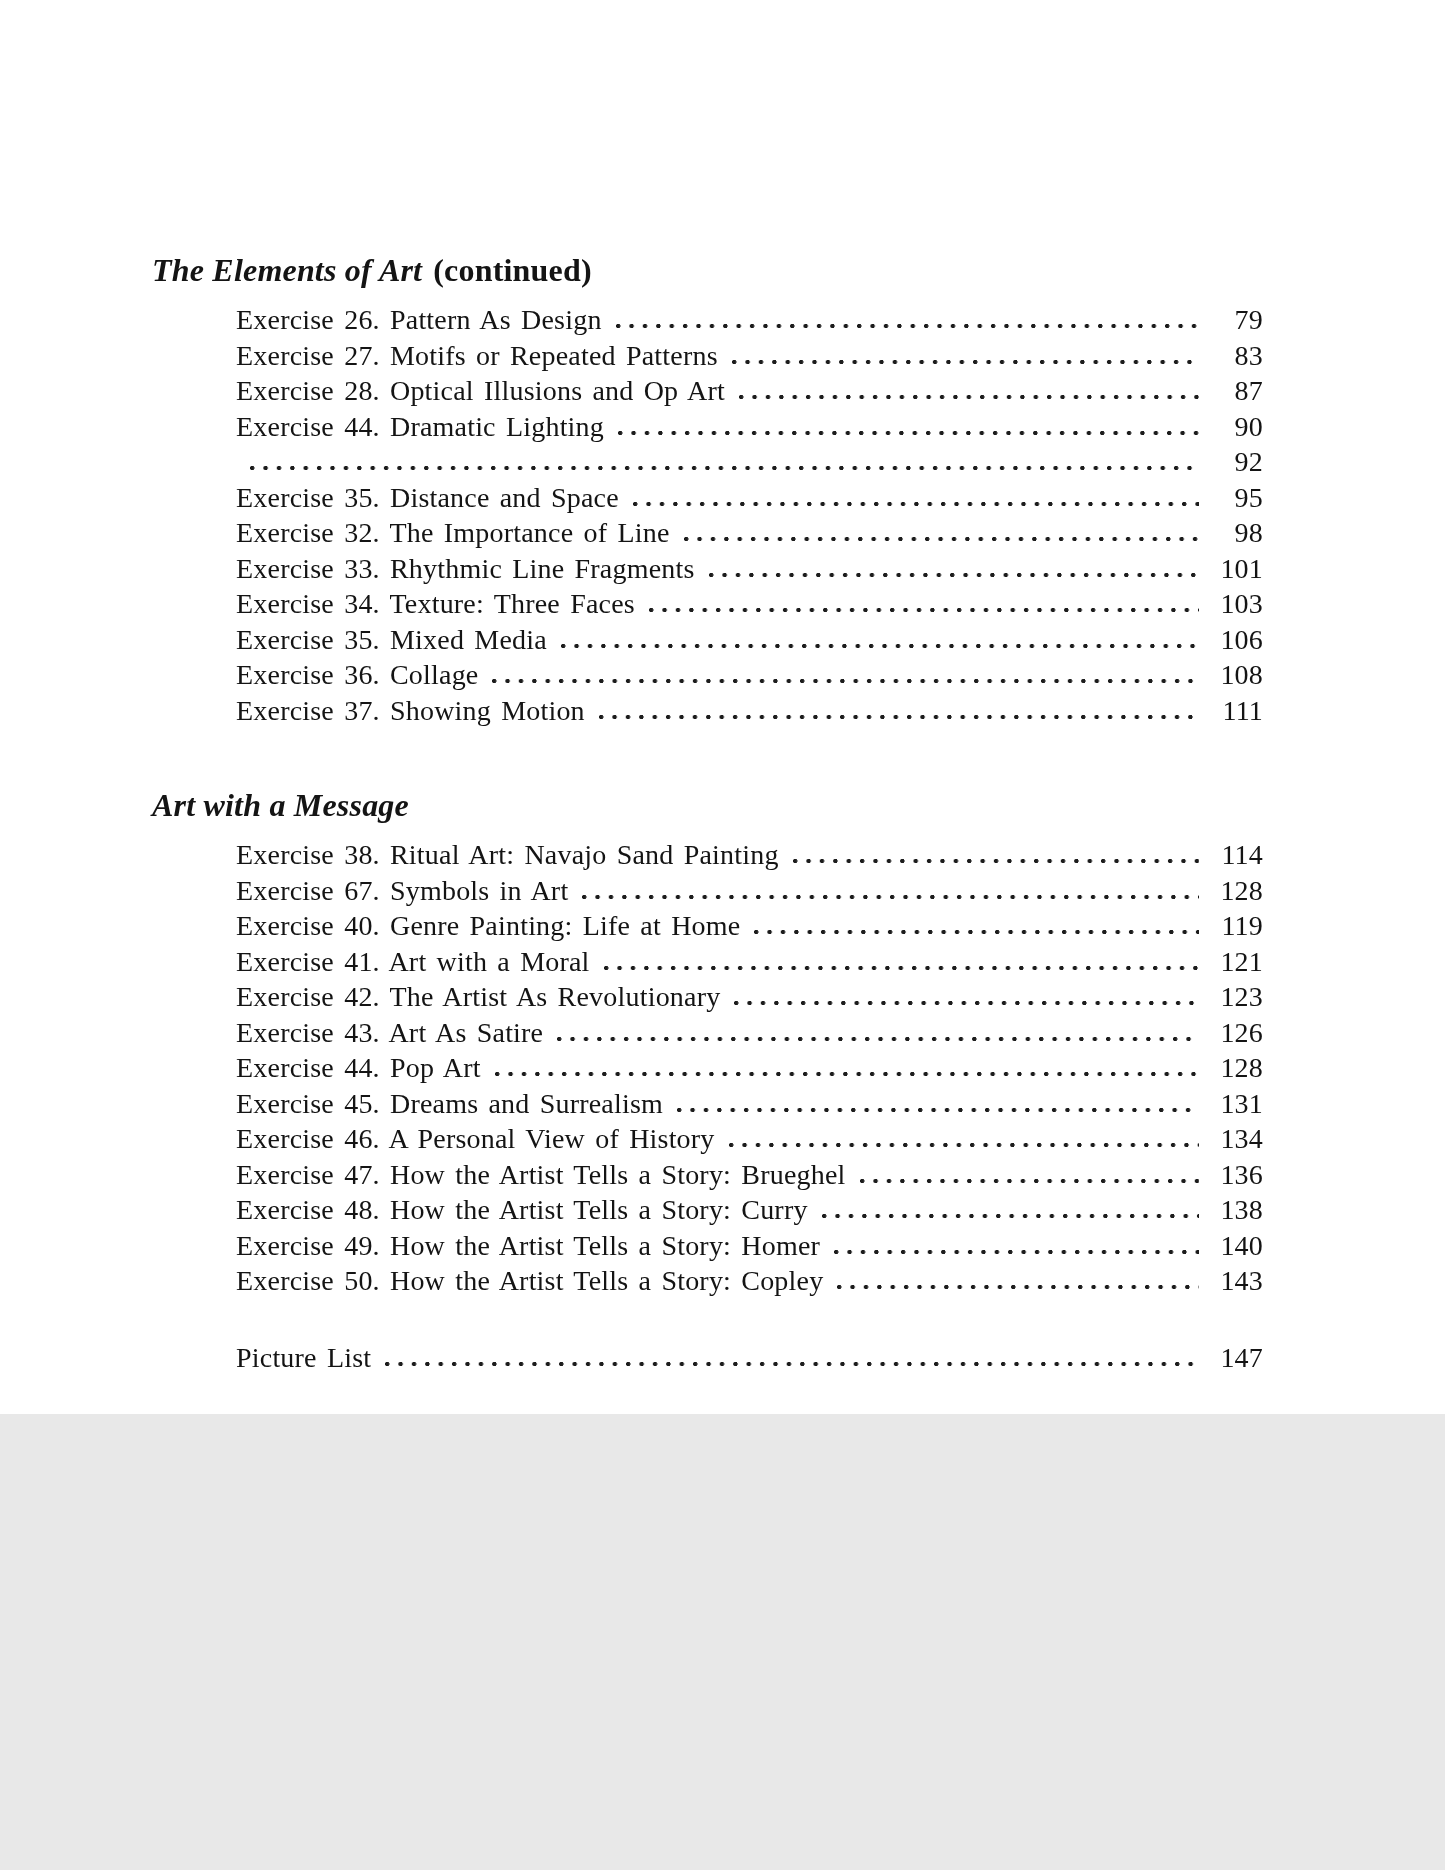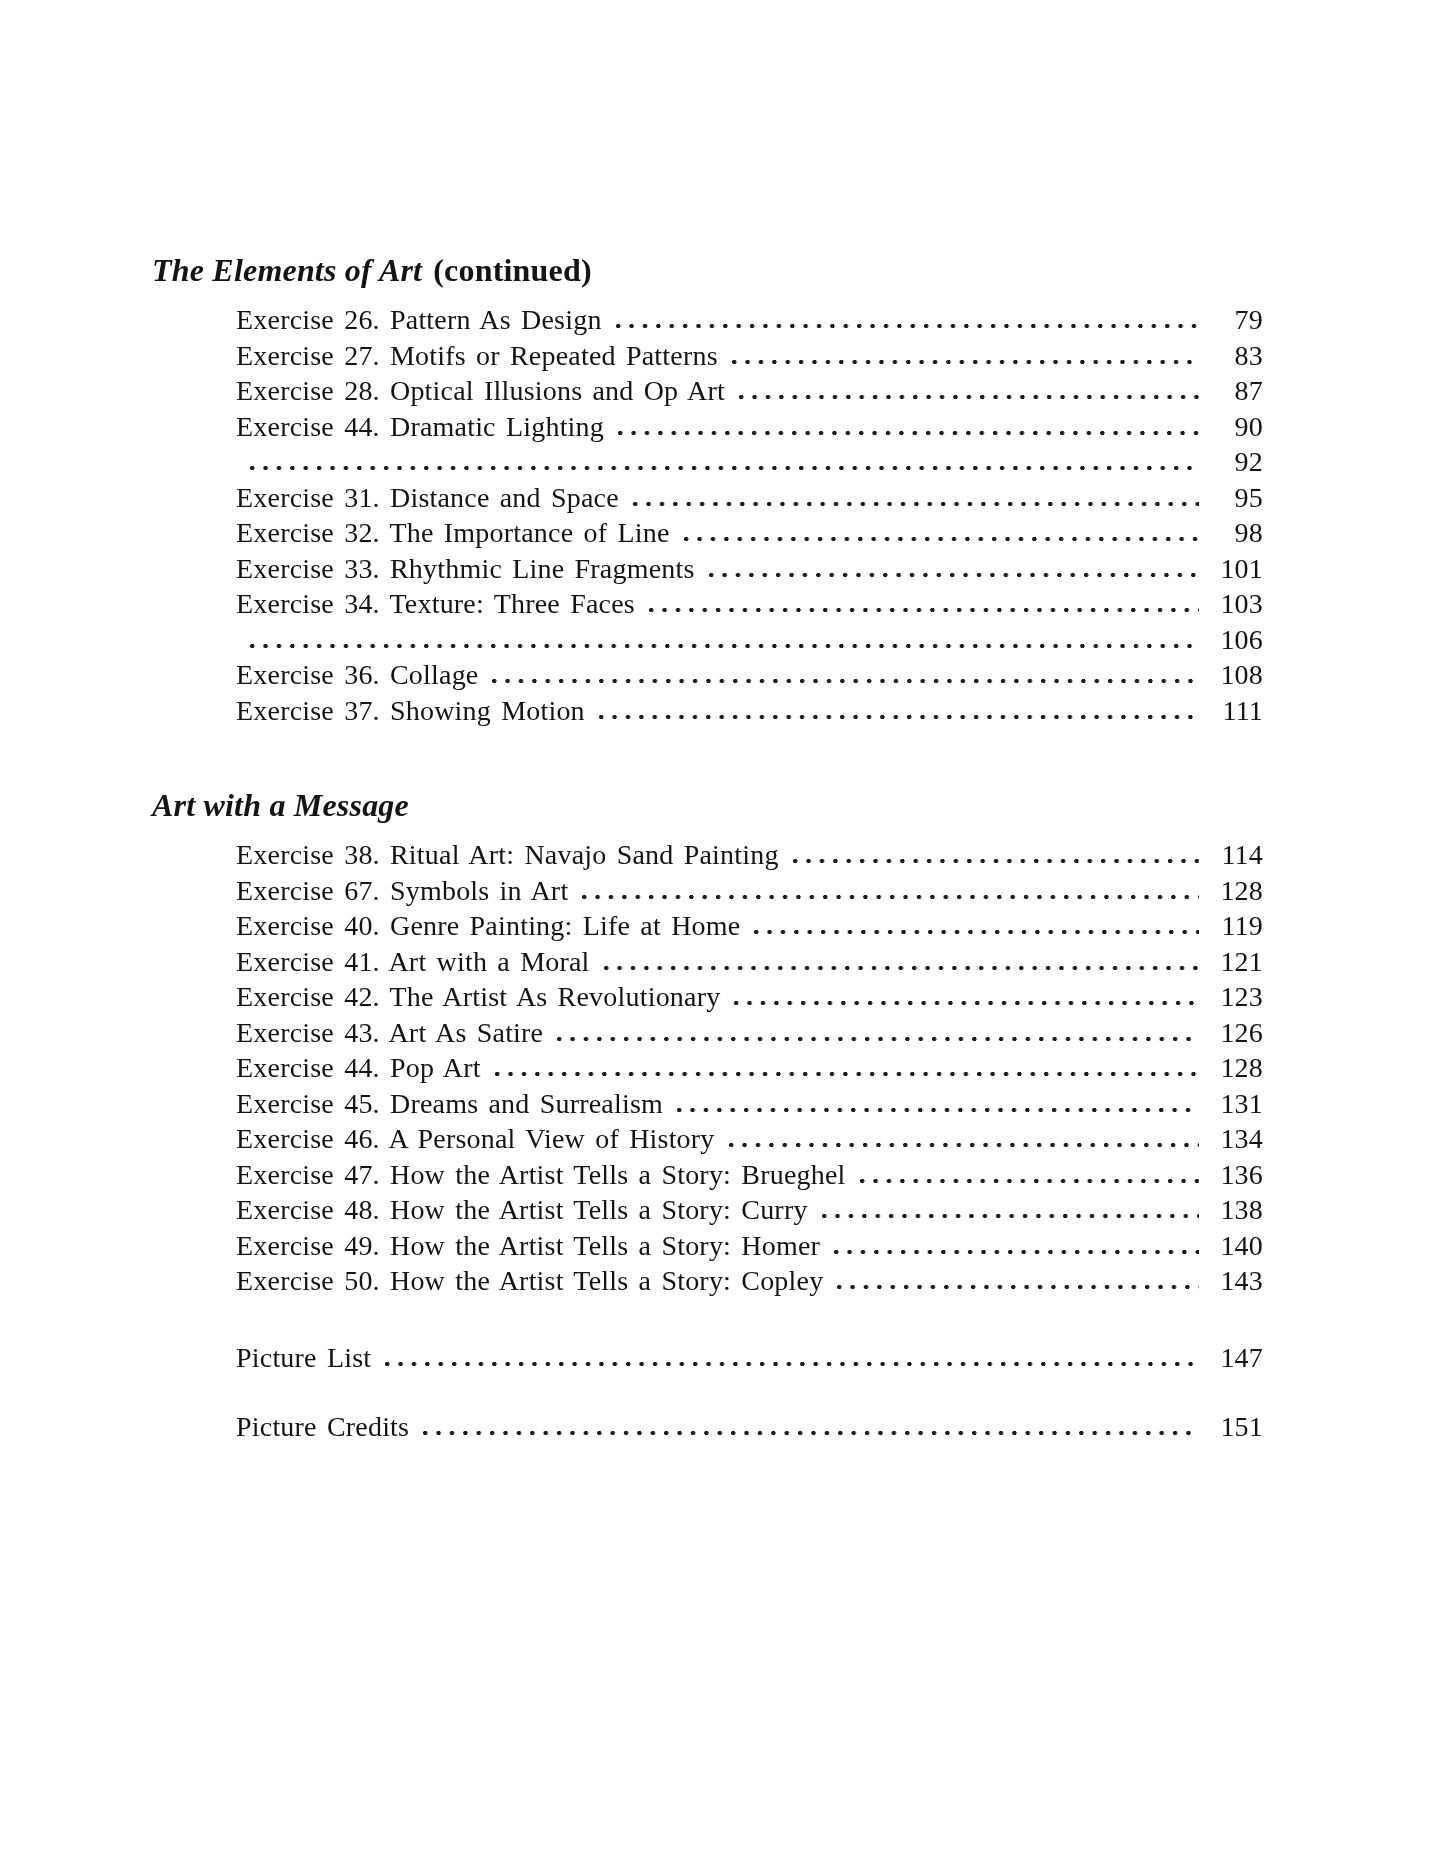--- a/index.html
+++ b/index.html
@@ -1,19 +1,19 @@
 <!DOCTYPE html>
 <html><head>
 <meta charset="utf-8">
 <style>
   html, body { margin: 0; padding: 0; background: #e8e8e8; }
   .page {
     position: relative;
     width: 1445px;
-    height: 1870px;
+    height: 1414px;
     margin: 0 auto;
     background: #ffffff;
     font-family: "Liberation Serif", "DejaVu Serif", serif;
     color: #141414;
     overflow: hidden;
   }
   .content {
     position: absolute;
     top: 250px;
     left: 152px;
@@ -83,40 +83,41 @@
           <div class="row">
             <span class="label">Exercise 44. Dramatic Lighting</span>
             <span class="leader"></span>
             <span class="pagenum">90</span>
           </div>
           <div class="row">
             <span class="leader"></span>
             <span class="pagenum">92</span>
           </div>
           <div class="row">
-            <span class="label">Exercise 31. Distance and Space</span>
+            <span class="label">Exercise 35. Distance and Space</span>
             <span class="leader"></span>
             <span class="pagenum">95</span>
           </div>
           <div class="row">
             <span class="label">Exercise 32. The Importance of Line</span>
             <span class="leader"></span>
             <span class="pagenum">98</span>
           </div>
           <div class="row">
             <span class="label">Exercise 33. Rhythmic Line Fragments</span>
             <span class="leader"></span>
             <span class="pagenum">101</span>
           </div>
           <div class="row">
             <span class="label">Exercise 34. Texture: Three Faces</span>
             <span class="leader"></span>
             <span class="pagenum">103</span>
           </div>
           <div class="row">
+            <span class="label">Exercise 35. Mixed Media</span>
             <span class="leader"></span>
             <span class="pagenum">106</span>
           </div>
           <div class="row">
             <span class="label">Exercise 36. Collage</span>
             <span class="leader"></span>
             <span class="pagenum">108</span>
           </div>
           <div class="row">
             <span class="label">Exercise 37. Showing Motion</span>

